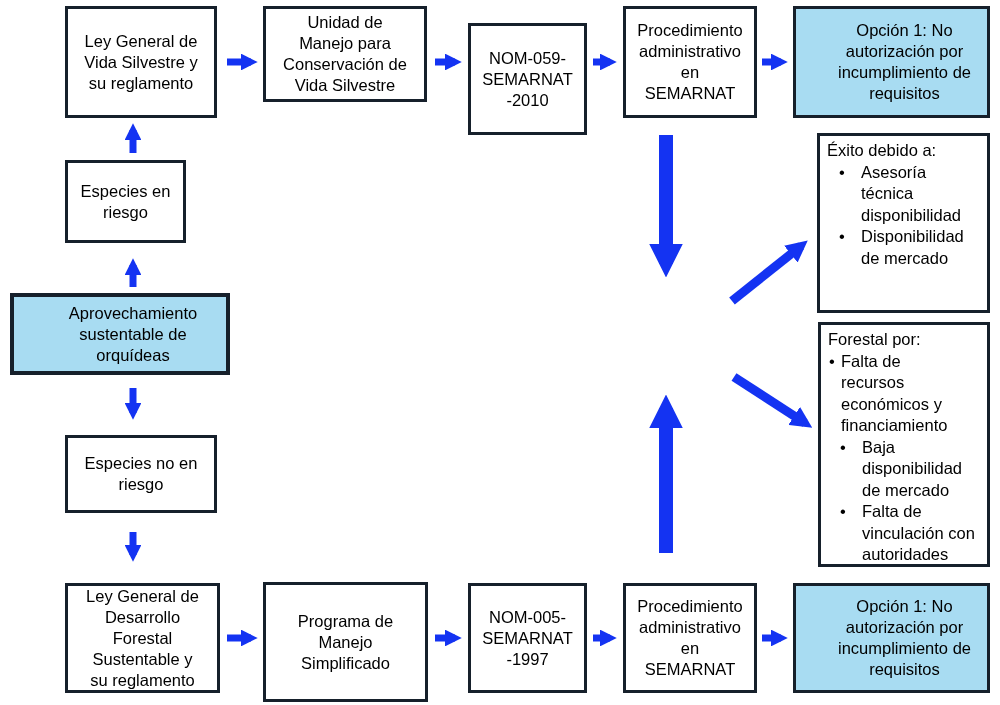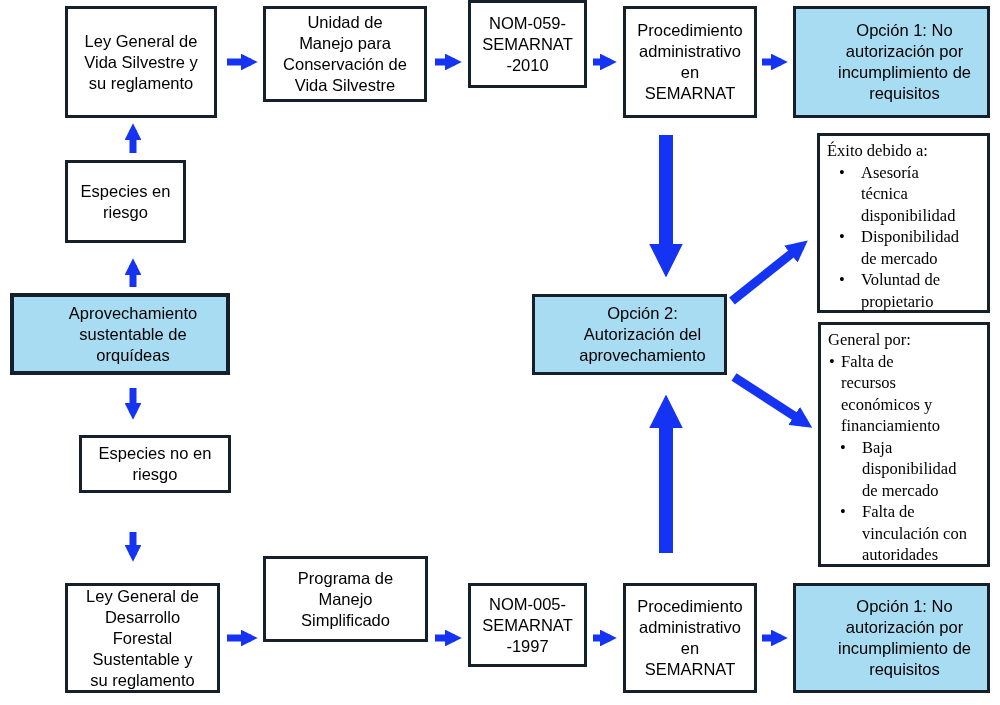--- a/index.html
+++ b/index.html
@@ -35,21 +35,20 @@
     text-align:center;
     white-space:pre-line;
     padding:2px;
   }
   .box.hl{background:var(--highlight-fill);padding-left:28px;}
   .box.thick{border-width:4px;}
   .box.list{
     padding:4px 4px 12px 7px;
     line-height:21.5px;
     text-align:left;
-    font-family:Liberation Serif, serif;
   }
   .bullets{list-style:none;}
   .bullets li{position:relative;padding-left:34px;white-space:pre-line;}
   .bullets li::before{content:"\2022";position:absolute;left:12px;top:0;}
   .bullets li.tight{padding-left:13px;}
   .bullets li.tight::before{left:1px;}
 </style>
 </head>
 <body>
 
@@ -84,79 +83,74 @@
     <line class="arrow" x1="734" y1="377" x2="805" y2="423" stroke-width="9" marker-end="url(#ah)"></line>
   </svg>
 
   <div class="box center" style="left:65px;top:6px;width:152px;height:112px">Ley General de
 Vida Silvestre y
 su reglamento</div>
   <div class="box center" style="left:263px;top:6px;width:164px;height:96px">Unidad de
 Manejo para
 Conservación de
 Vida Silvestre</div>
-  <div class="box center" style="left:468px;top:0;width:119px;height:88px">NOM-059-
+  <div class="box center" style="left:468px;top:23px;width:119px;height:112px">NOM-059-
 SEMARNAT
 -2010</div>
   <div class="box center" style="left:623px;top:6px;width:134px;height:112px">Procedimiento
 administrativo
 en
 SEMARNAT</div>
   <div class="box center hl" style="left:793px;top:6px;width:197px;height:112px">Opción 1: No
 autorización por
 incumplimiento de
 requisitos</div>
 
   <div class="box center" style="left:65px;top:160px;width:121px;height:83px">Especies en
 riesgo</div>
   <div class="box center hl thick" style="left:10px;top:293px;width:220px;height:82px">Aprovechamiento
 sustentable de
 orquídeas</div>
-  <div class="box center" style="left:79px;top:435px;width:152px;height:58px">Especies no en
+  <div class="box center" style="left:65px;top:435px;width:152px;height:78px">Especies no en
 riesgo</div>
 
   <div class="box center" style="left:65px;top:583px;width:155px;height:110px">Ley General de
 Desarrollo
 Forestal
 Sustentable y
 su reglamento</div>
-  <div class="box center" style="left:263px;top:556px;width:165px;height:86px">Programa de
+  <div class="box center" style="left:263px;top:582px;width:165px;height:120px">Programa de
 Manejo
 Simplificado</div>
-  <div class="box center" style="left:468px;top:583px;width:119px;height:84px">NOM-005-
+  <div class="box center" style="left:468px;top:583px;width:119px;height:110px">NOM-005-
 SEMARNAT
 -1997</div>
   <div class="box center" style="left:623px;top:583px;width:134px;height:110px">Procedimiento
 administrativo
 en
 SEMARNAT</div>
   <div class="box center hl" style="left:793px;top:583px;width:197px;height:110px">Opción 1: No
 autorización por
 incumplimiento de
 requisitos</div>
 
-  <div class="box center hl" style="left:532px;top:294px;width:195px;height:81px">Opción 2:
-Autorización del
-aprovechamiento</div>
 
   <div class="box list" style="left:817px;top:133px;width:173px;height:180px">
     <div class="list-title">Éxito debido a:</div>
     <ul class="bullets">
       <li><span>Asesoría
 técnica
 disponibilidad</span></li>
       <li><span>Disponibilidad
 de mercado</span></li>
-      <li><span>Voluntad de
-propietario</span></li>
     </ul>
   </div>
 
   <div class="box list" style="left:818px;top:322px;width:172px;height:245px">
-    <div class="list-title">General por:</div>
+    <div class="list-title">Forestal por:</div>
     <ul class="bullets">
       <li class="tight"><span>Falta de
 recursos
 económicos y
 financiamiento</span></li>
       <li><span>Baja
 disponibilidad
 de mercado</span></li>
       <li><span>Falta de
 vinculación con

